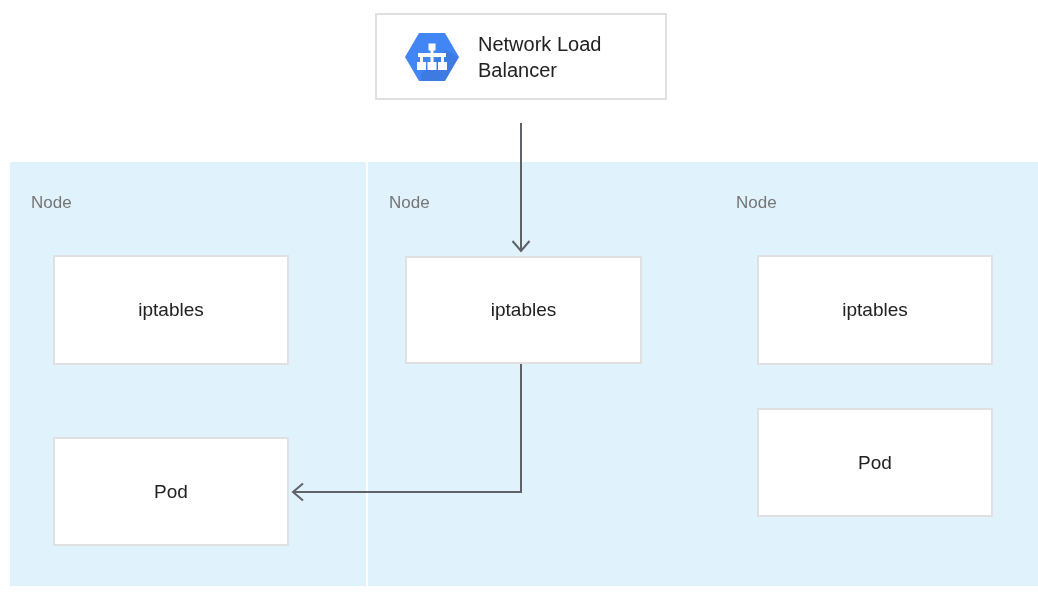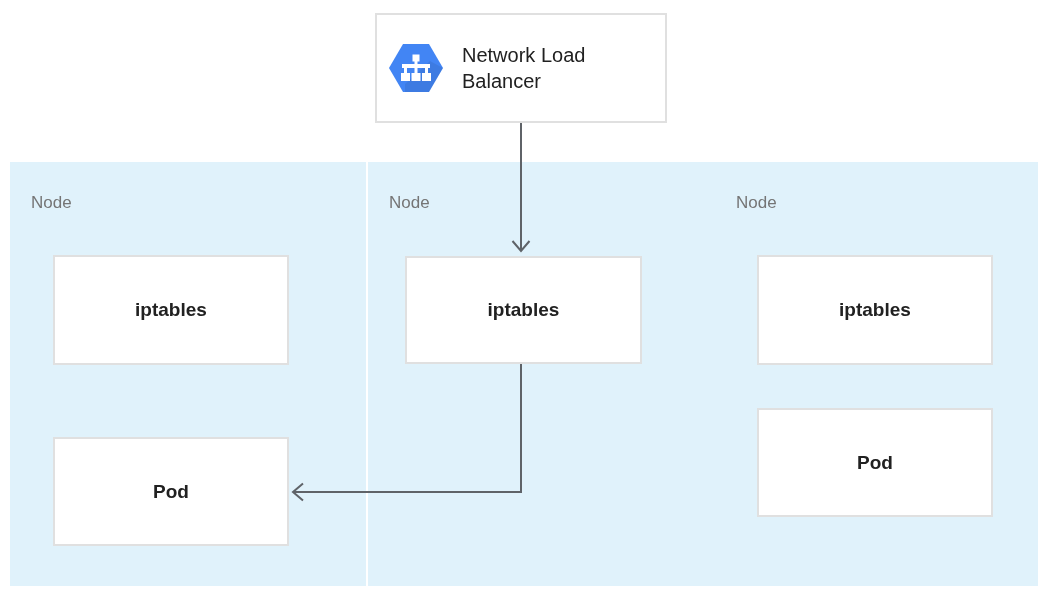--- a/index.html
+++ b/index.html
@@ -10,23 +10,23 @@
     --text-dark:#212121;
     --hexagon-blue:#4285f4;
   }
   html,body{margin:0;padding:0;background:#ffffff;}
   body{font-family:"Liberation Sans","DejaVu Sans",sans-serif;}
   .canvas{
     position:relative;width:1038px;height:602px;background:#ffffff;overflow:hidden;
   }
   
   .lb-box{
-    position:absolute;left:375px;top:13px;width:292px;height:110px;
+    position:absolute;left:375px;top:13px;width:292px;height:87px;
     box-sizing:border-box;background:#ffffff;border:2px solid var(--box-border);
-    display:flex;align-items:center;padding-left:12px;
+    display:flex;align-items:center;padding-left:28px;
   }
   .lb-icon{flex:0 0 auto;width:54px;height:48px;}
   .lb-label{
     margin-left:19px;font-size:20px;line-height:26px;color:var(--text-dark);
     max-width:160px;
   }
   
   .node{
     position:absolute;top:162px;width:356px;height:424px;
     background:var(--node-fill);
@@ -35,21 +35,21 @@
   .node-mid{left:368px;}
   .node-right{left:715px;}
   .node-label{
     position:absolute;left:21px;top:31px;font-size:17px;color:var(--label-gray);
   }
   
   .inner-box{
     position:absolute;box-sizing:border-box;background:#ffffff;
     border:2px solid var(--box-border);
     display:flex;align-items:center;justify-content:center;
-    font-size:19px;color:var(--text-dark);font-weight:bold;
+    font-size:19px;color:var(--text-dark);
   }
   .n1-iptables{left:43px;top:93px;width:236px;height:110px;}
   .n1-pod{left:43px;top:275px;width:236px;height:109px;}
   .n2-iptables{left:37px;top:94px;width:237px;height:108px;}
   .n3-iptables{left:42px;top:93px;width:236px;height:110px;}
   .n3-pod{left:42px;top:246px;width:236px;height:109px;}
   
   .arrows{
     position:absolute;left:0;top:0;width:1038px;height:602px;
     pointer-events:none;

